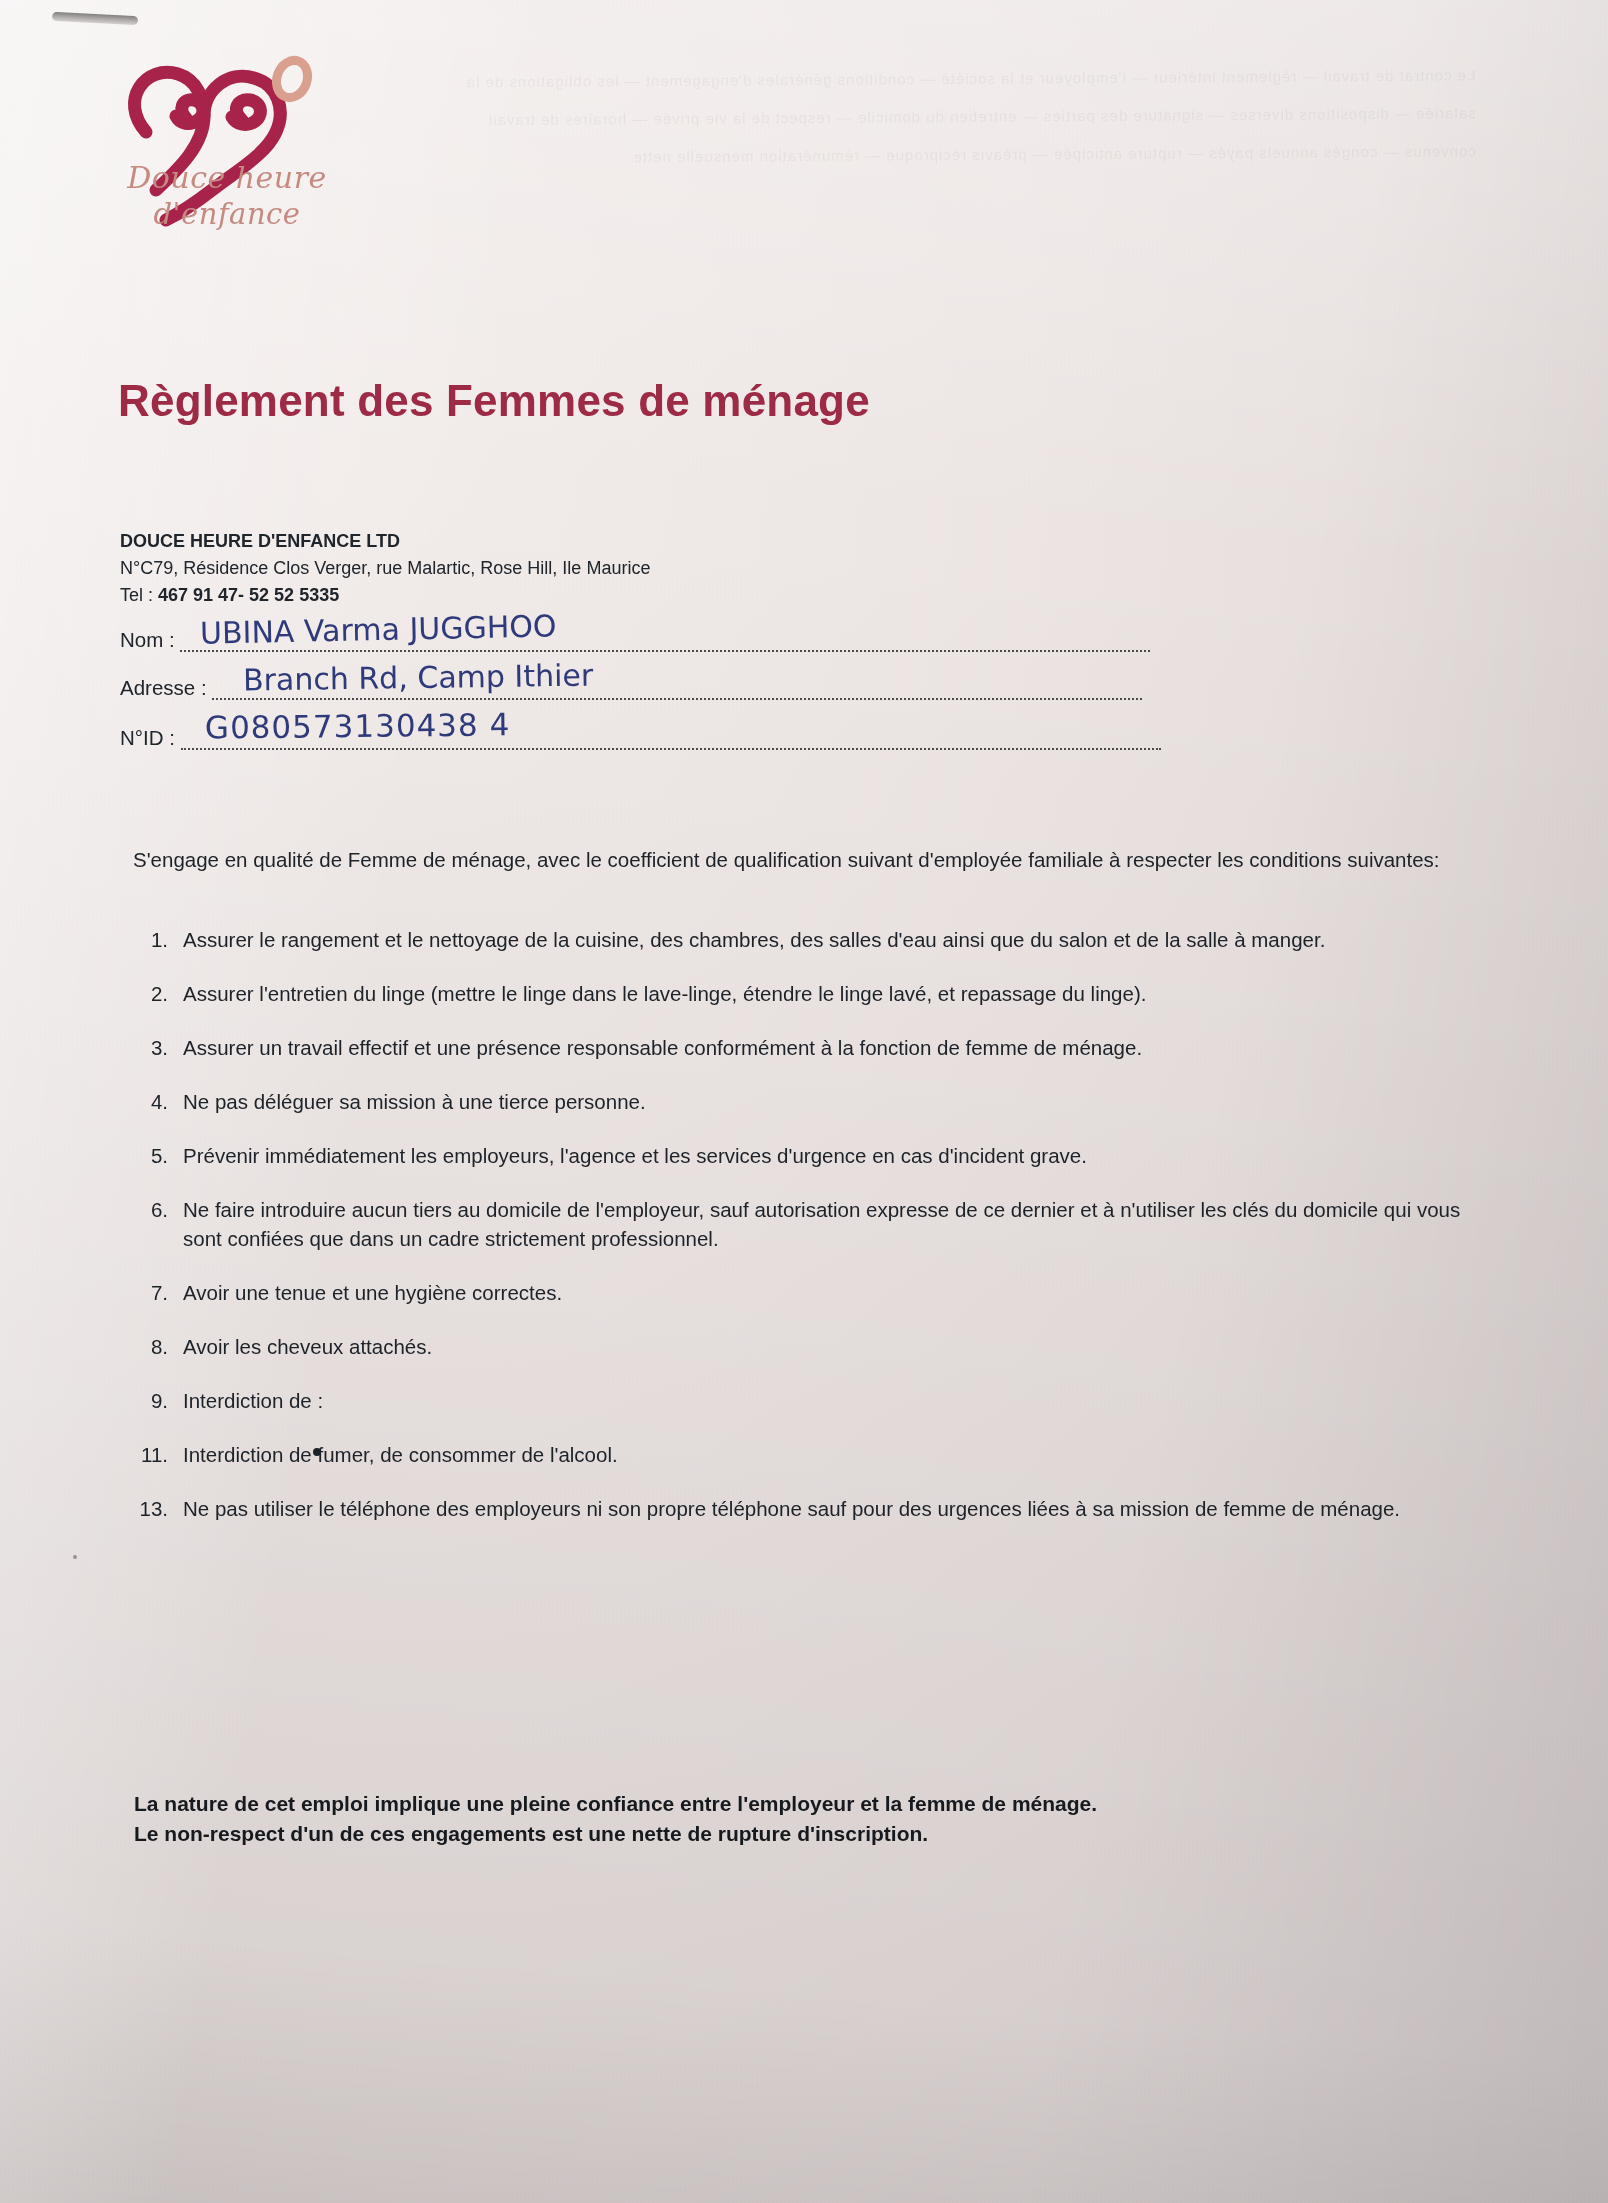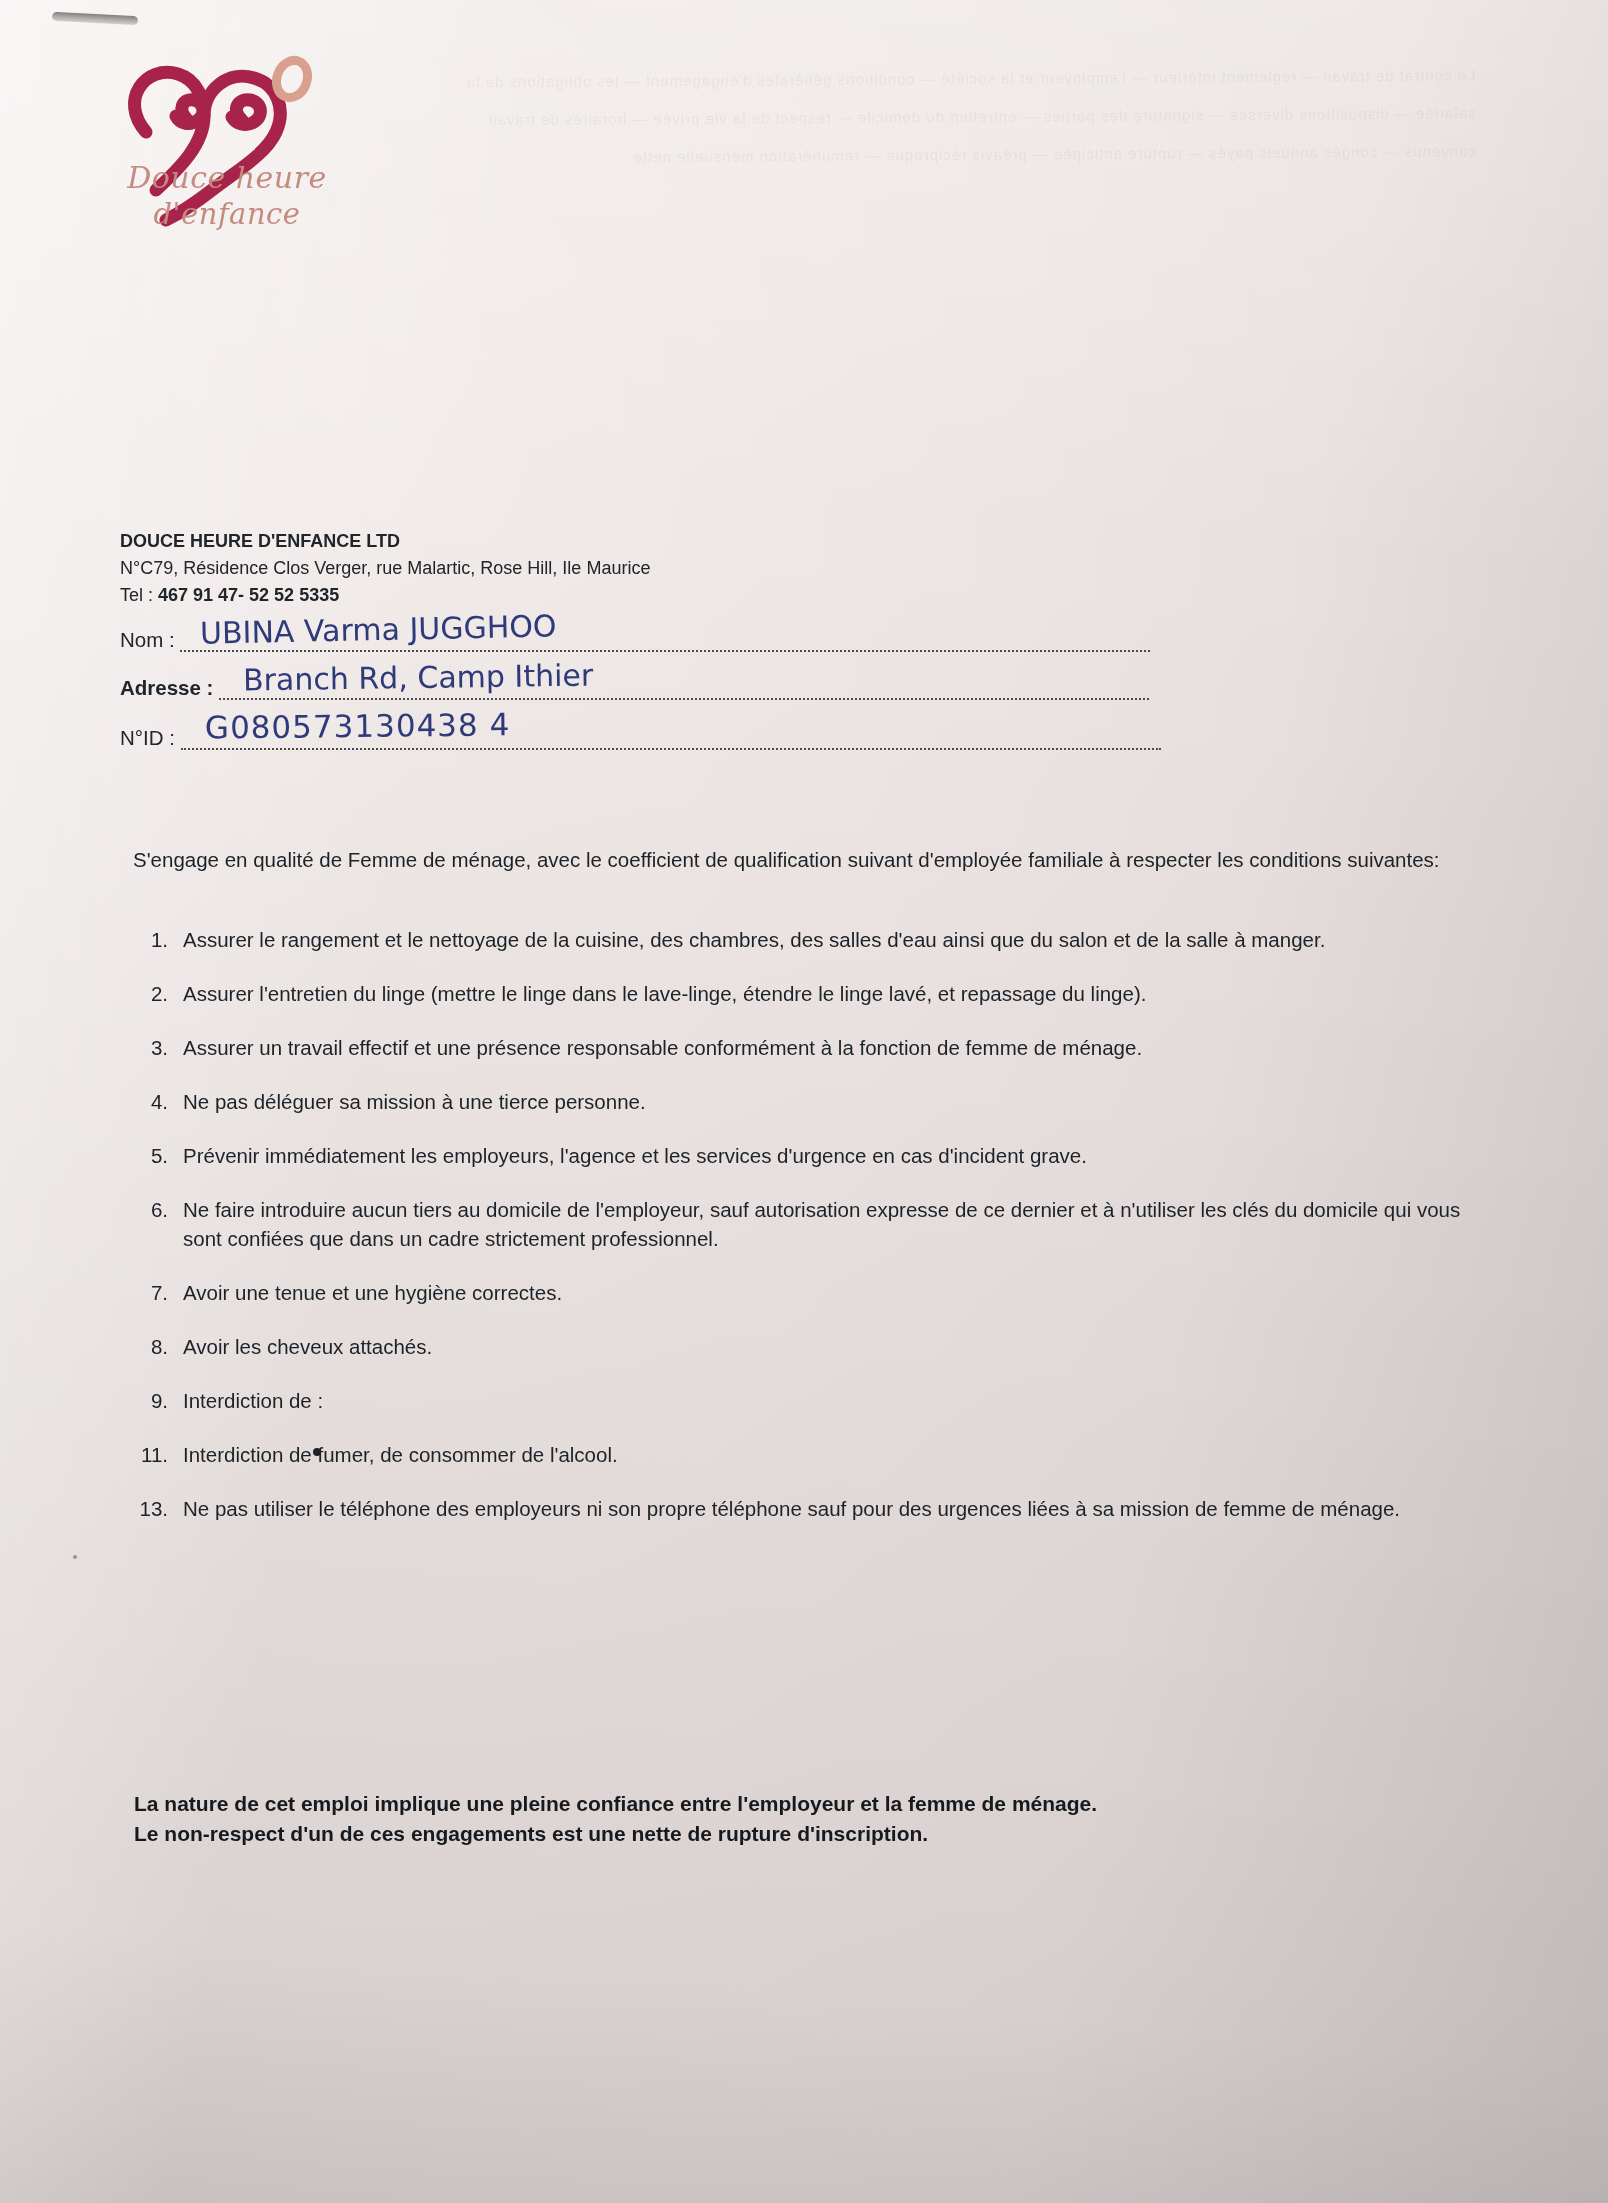--- a/index.html
+++ b/index.html
@@ -228,36 +228,37 @@
         <path d="M134 76 C124 68, 128 54, 142 56 C154 58, 156 72, 146 78 C138 83, 128 80, 124 73"></path>
       </g>
       <ellipse cx="184" cy="35" rx="15" ry="19" fill="none" stroke="#d9a08f" stroke-width="9" transform="rotate(20 184 35)"></ellipse>
     </svg>
   </div>
   <div class="logo-text">
     <div class="l1">Douce heure</div>
     <div class="l2">d'enfance</div>
   </div>
 
+  <div class="doc-title">Règlement des Femmes de ménage</div>
 
   <div class="company-block">
     <div class="cname">DOUCE HEURE D'ENFANCE LTD</div>
     <div>N°C79, Résidence Clos Verger, rue Malartic, Rose Hill, Ile Maurice</div>
     <div class="tel">
       <span>Tel : </span><b>467 91 47- 52 52 5335</b>
     </div>
   </div>
 
   <div class="field" style="top:628px;">
     <span class="lbl">Nom :</span>
     <span class="dots" style="width:970px;"></span>
   </div>
   <div class="hand" style="left:200px; top:612px; font-size:30px; transform:rotate(-1.2deg);">UBINA Varma JUGGHOO</div>
 
-  <div class="field" style="top:676px;font-weight:bold;">
+  <div class="field" style="top:676px;">
     <span class="lbl">Adresse :</span>
     <span class="dots" style="width:930px;"></span>
   </div>
   <div class="hand" style="left:243px; top:660px; font-size:30px; transform:rotate(-0.8deg);">Branch Rd, Camp Ithier</div>
 
   <div class="field" style="top:726px;">
     <span class="lbl">N°ID :</span>
     <span class="dots" style="width:980px;"></span>
   </div>
   <div class="hand" style="left:205px; top:708px; font-size:31px; letter-spacing:1px; transform:rotate(-0.6deg);">G080573130438 4</div>

